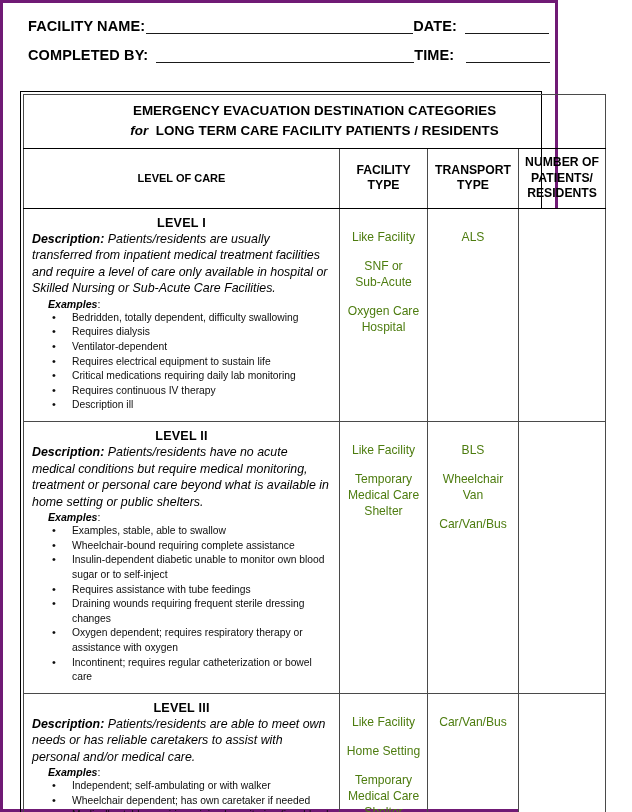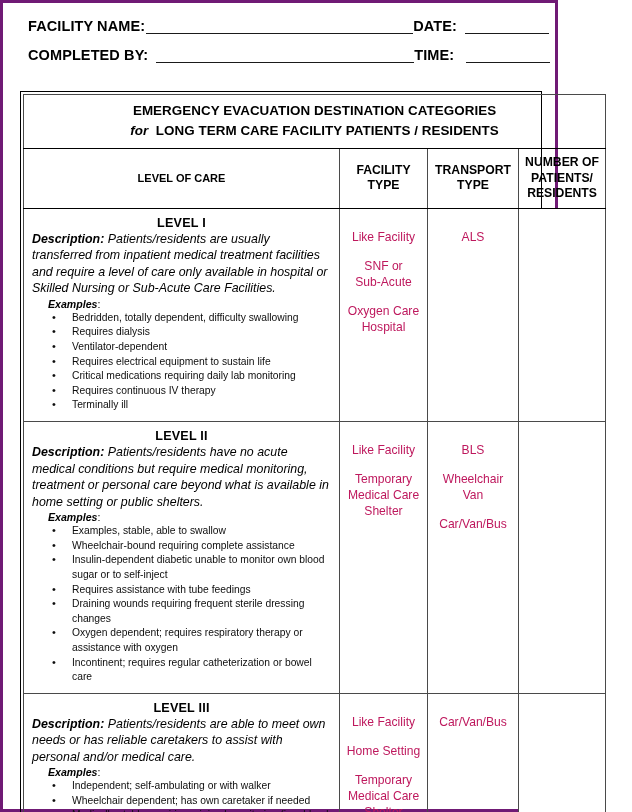--- a/index.html
+++ b/index.html
@@ -163,21 +163,21 @@
     top: -1px;
     font-size: 11px;
   }
 
   
   .type-cell {
     text-align: center;
     font-size: 12.1px;
     line-height: 1.33;
     padding: 20px 3px 6px 3px !important;
-    color: #be185d;
+    color: #4d7c0f;
   }
   .type-cell .blk { margin-bottom: 13px; }
   .type-cell .blk:last-child { margin-bottom: 0; }
 
   .num-cell { background: #fff; }
 </style>
 </head>
 <body>
 
 <div id="page">
@@ -249,21 +249,21 @@
             <div class="examples-label">
               <span>Examples</span><span class="colon">:</span>
             </div>
             <ul class="ex">
               <li>Bedridden, totally dependent, difficulty swallowing</li>
               <li>Requires dialysis</li>
               <li>Ventilator-dependent</li>
               <li>Requires electrical equipment to sustain life</li>
               <li>Critical medications requiring daily lab monitoring</li>
               <li>Requires continuous IV therapy</li>
-              <li>Terminally ill</li>
+              <li>Description ill</li>
             </ul>
           </td>
           <td class="type-cell">
             <div class="blk">Like Facility</div>
             <div class="blk" style="white-space:pre-line">SNF or
 Sub-Acute</div>
             <div class="blk" style="white-space:pre-line">Oxygen Care
 Hospital</div>
           </td>
           <td class="type-cell">

